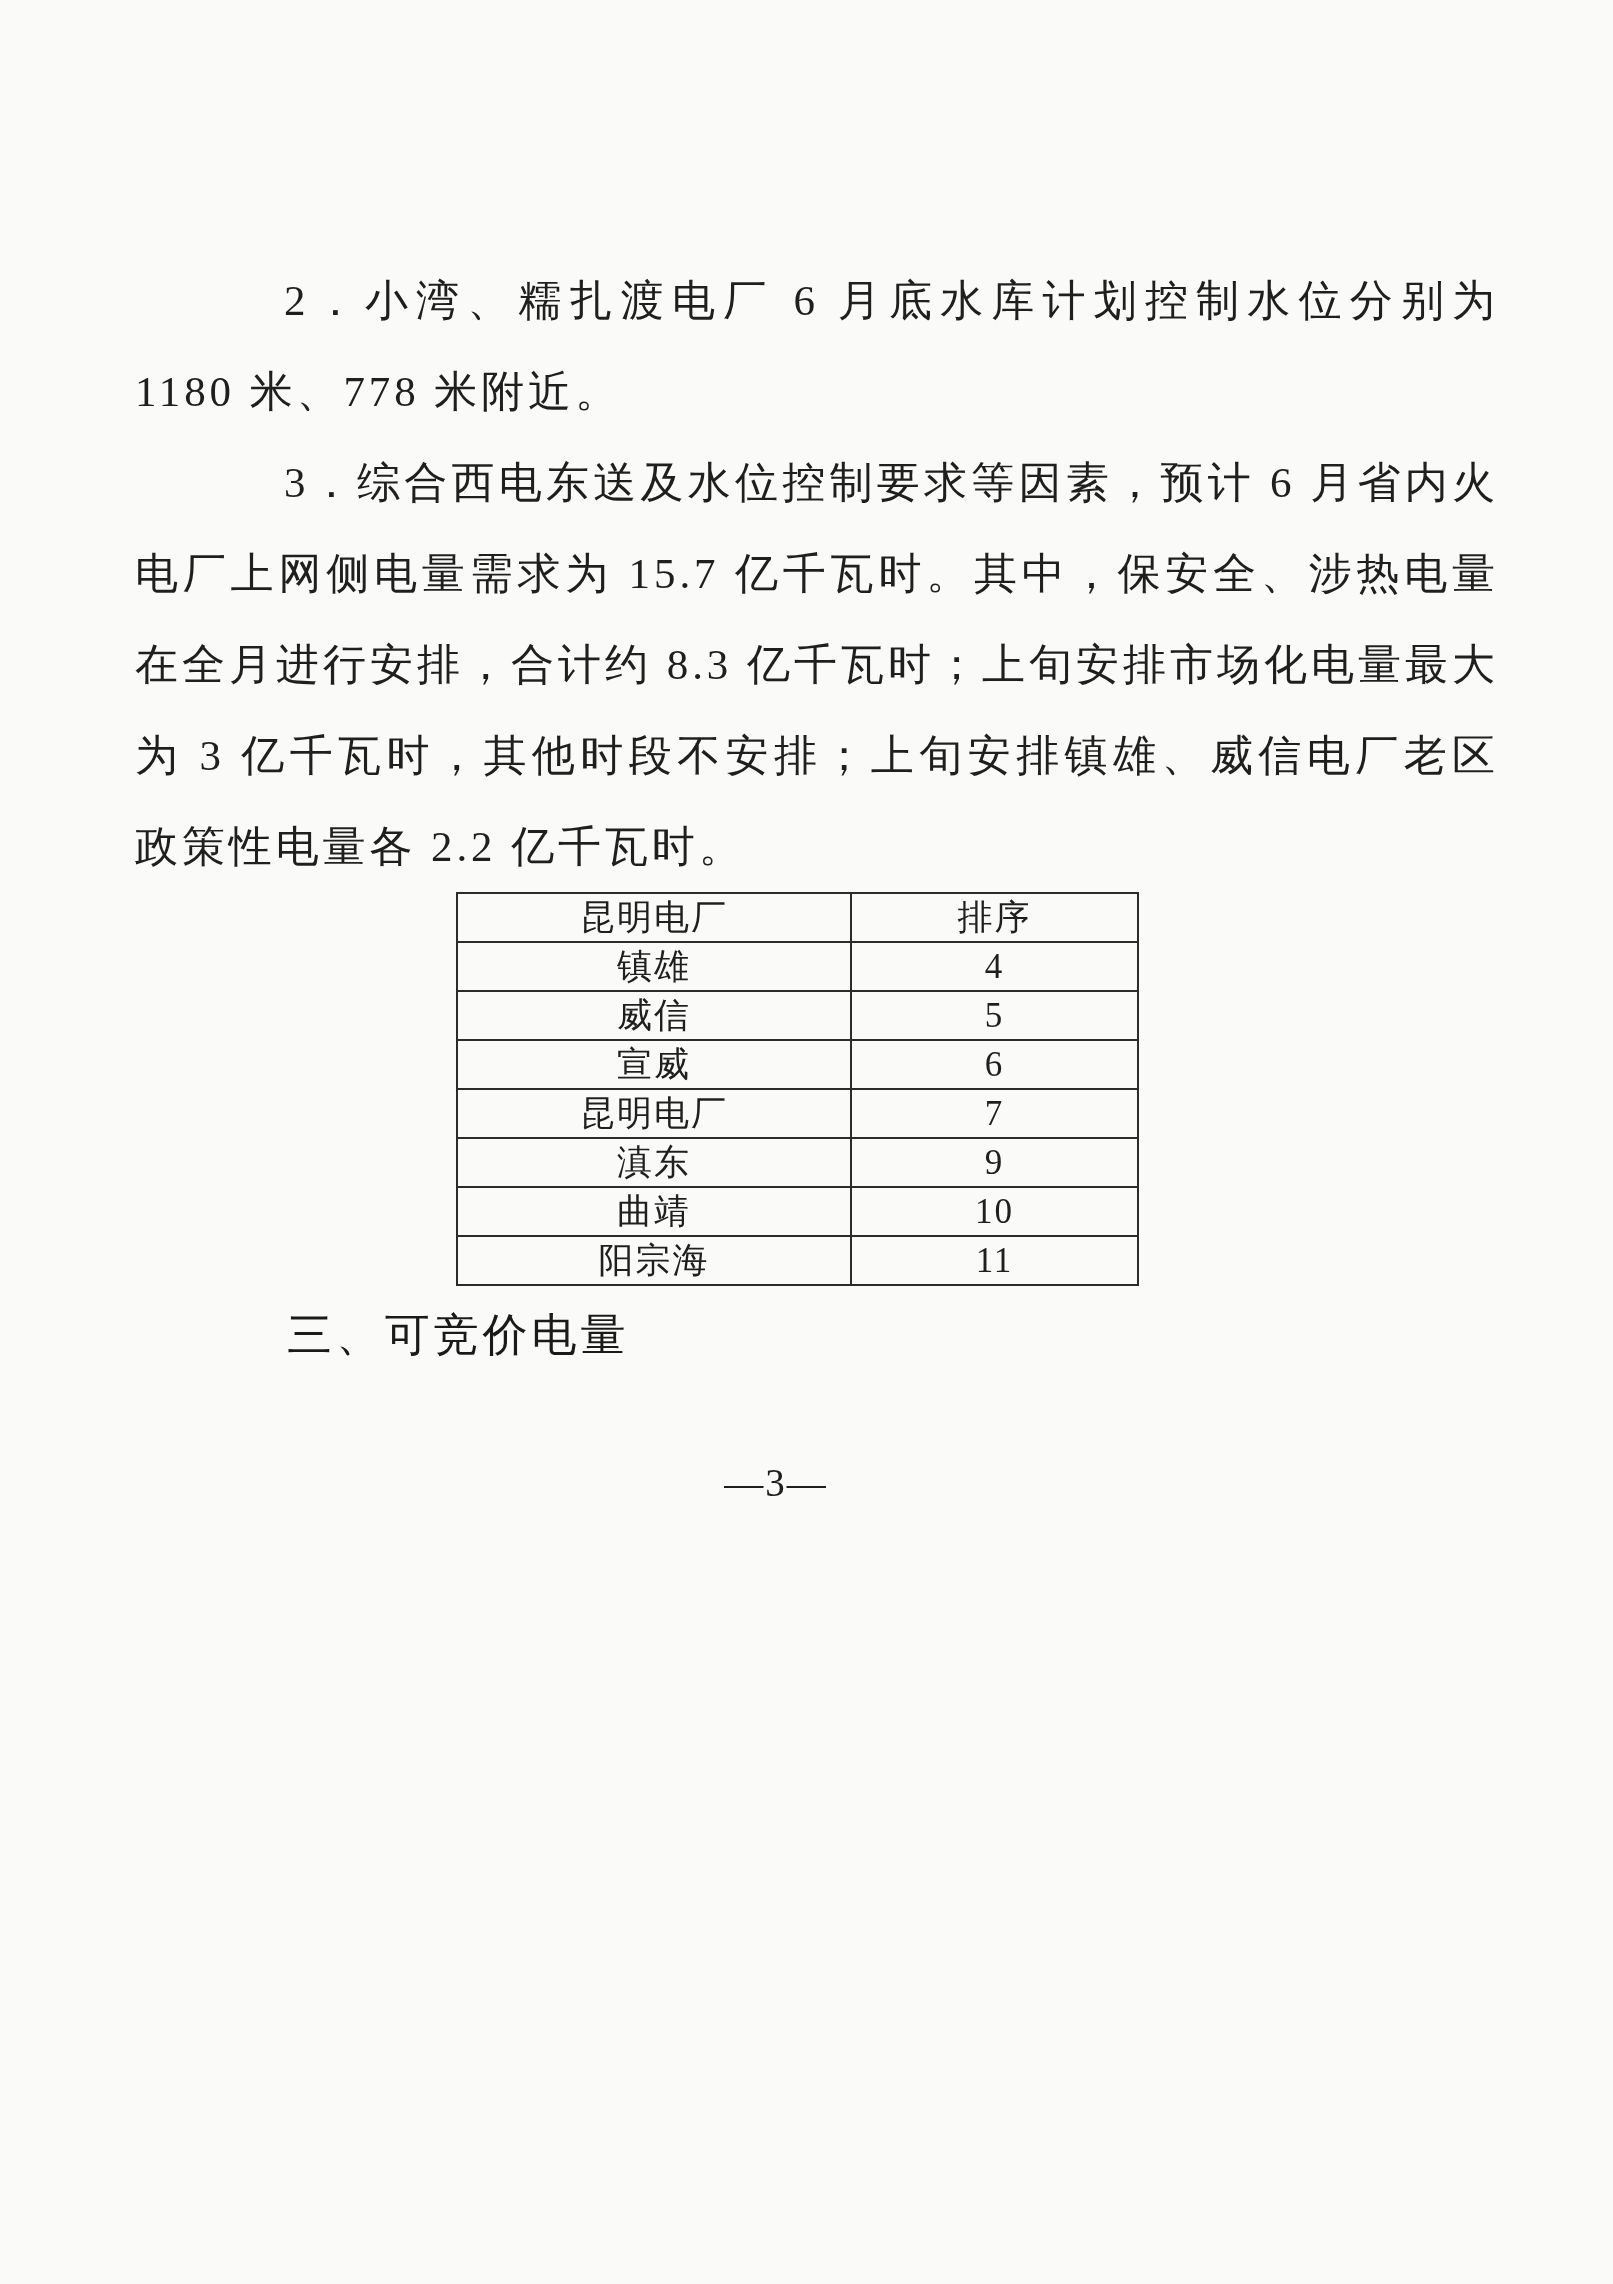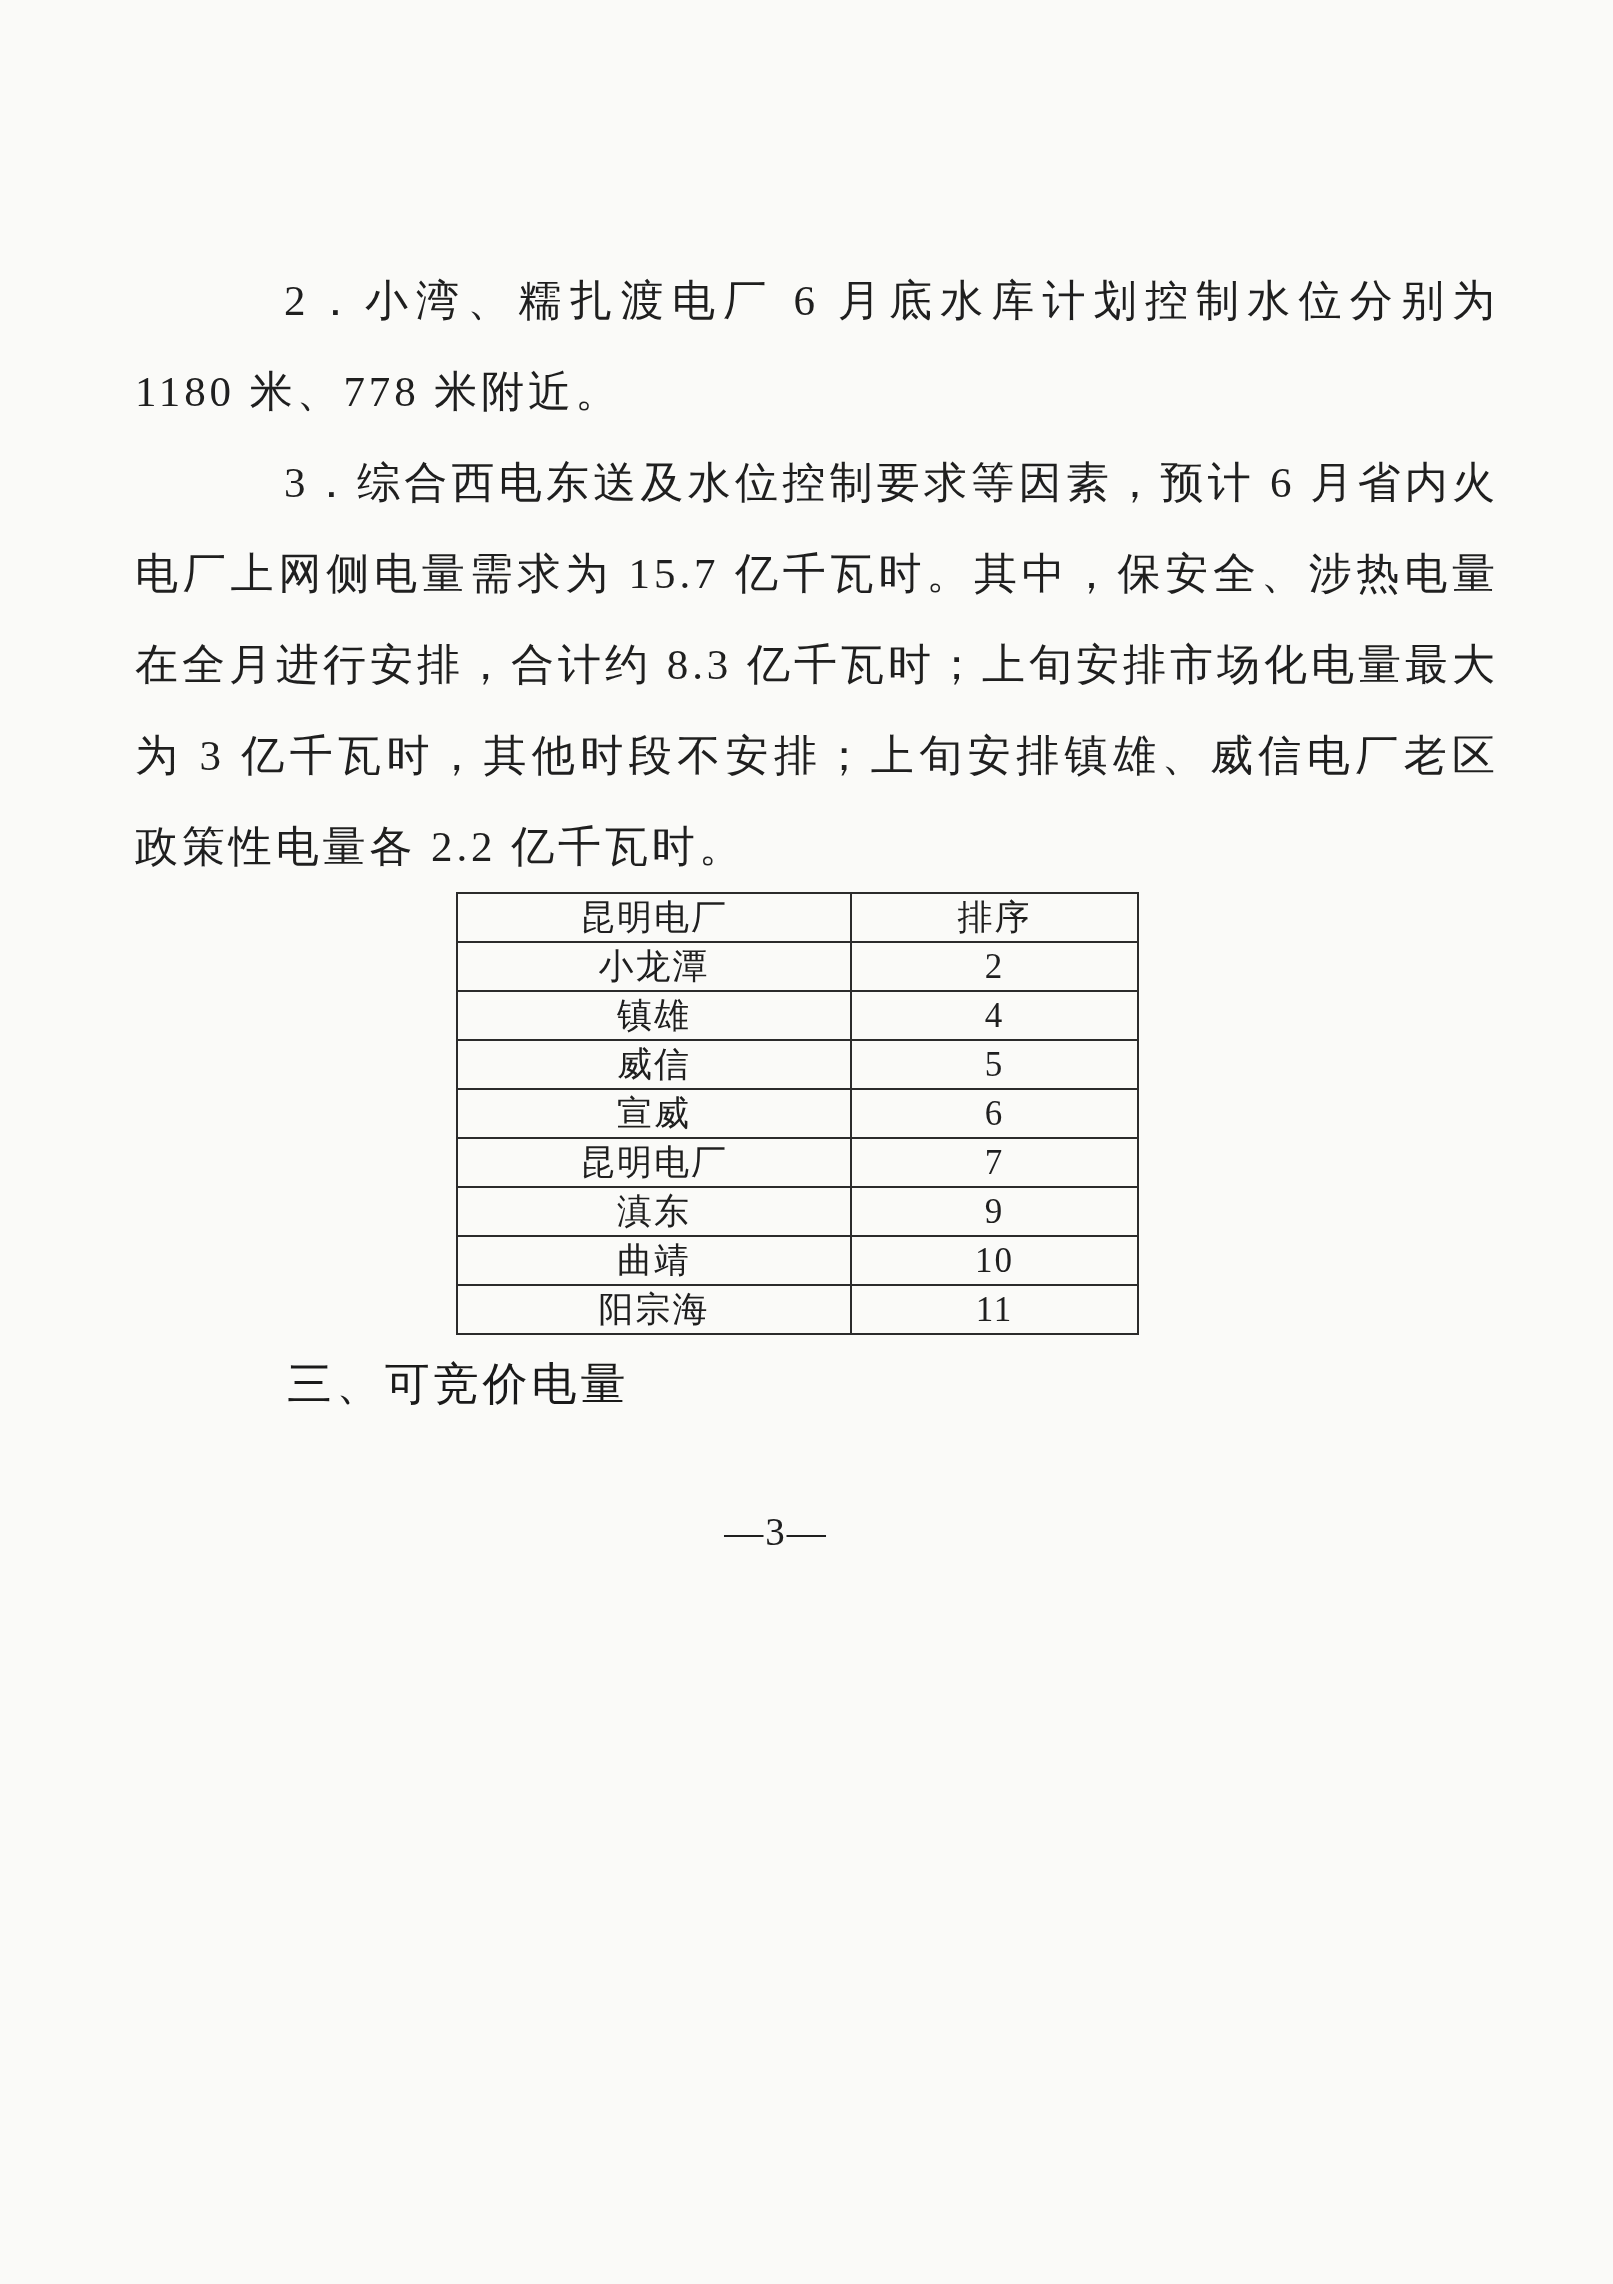--- a/index.html
+++ b/index.html
@@ -77,24 +77,20 @@
 
   <table class="rank-table">
     <thead>
       <tr>
         <th class="col-plant">昆明电厂</th>
         <th class="col-rank">排序</th>
       </tr>
     </thead>
     <tbody>
       <tr>
-        <td>小龙潭</td>
-        <td>2</td>
-      </tr>
-      <tr>
         <td>镇雄</td>
         <td>4</td>
       </tr>
       <tr>
         <td>威信</td>
         <td>5</td>
       </tr>
       <tr>
         <td>宣威</td>
         <td>6</td>

